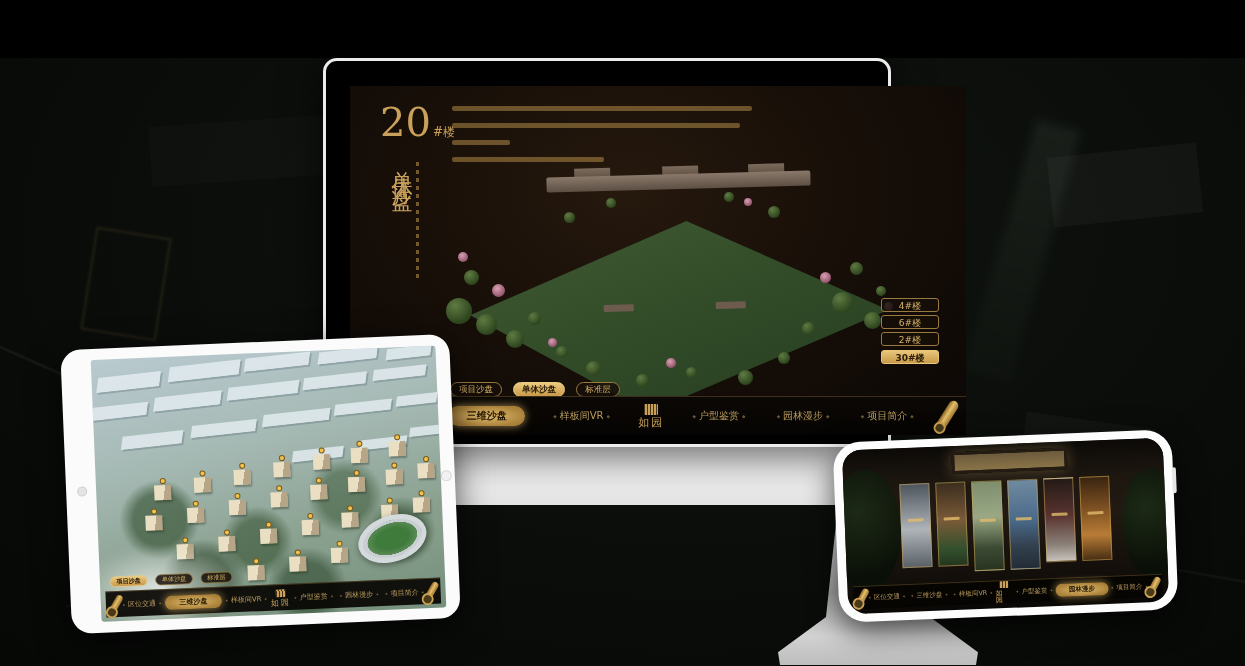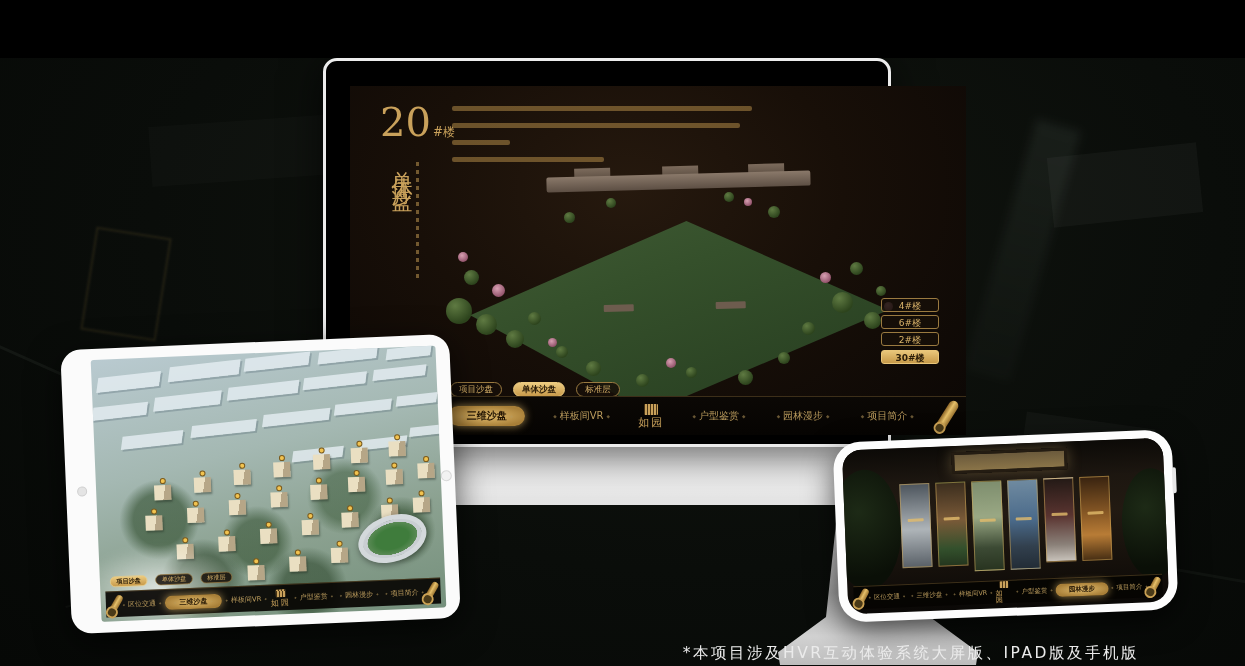--- a/index.html
+++ b/index.html
@@ -437,15 +437,14 @@
           <span class="logo-text">如园</span>
         </span>
         <span class="nav-item">户型鉴赏</span>
         <span class="nav-item active">园林漫步</span>
         <span class="nav-item">项目简介</span>
         <span class="scroll"></span>
       </div>
     </div>
   </div>
 
-  <div class="footnote">*本项目涉及HVR互动体验系统大屏版、IPAD版及手机版</div>
 
 </div>
 
 </body></html>

